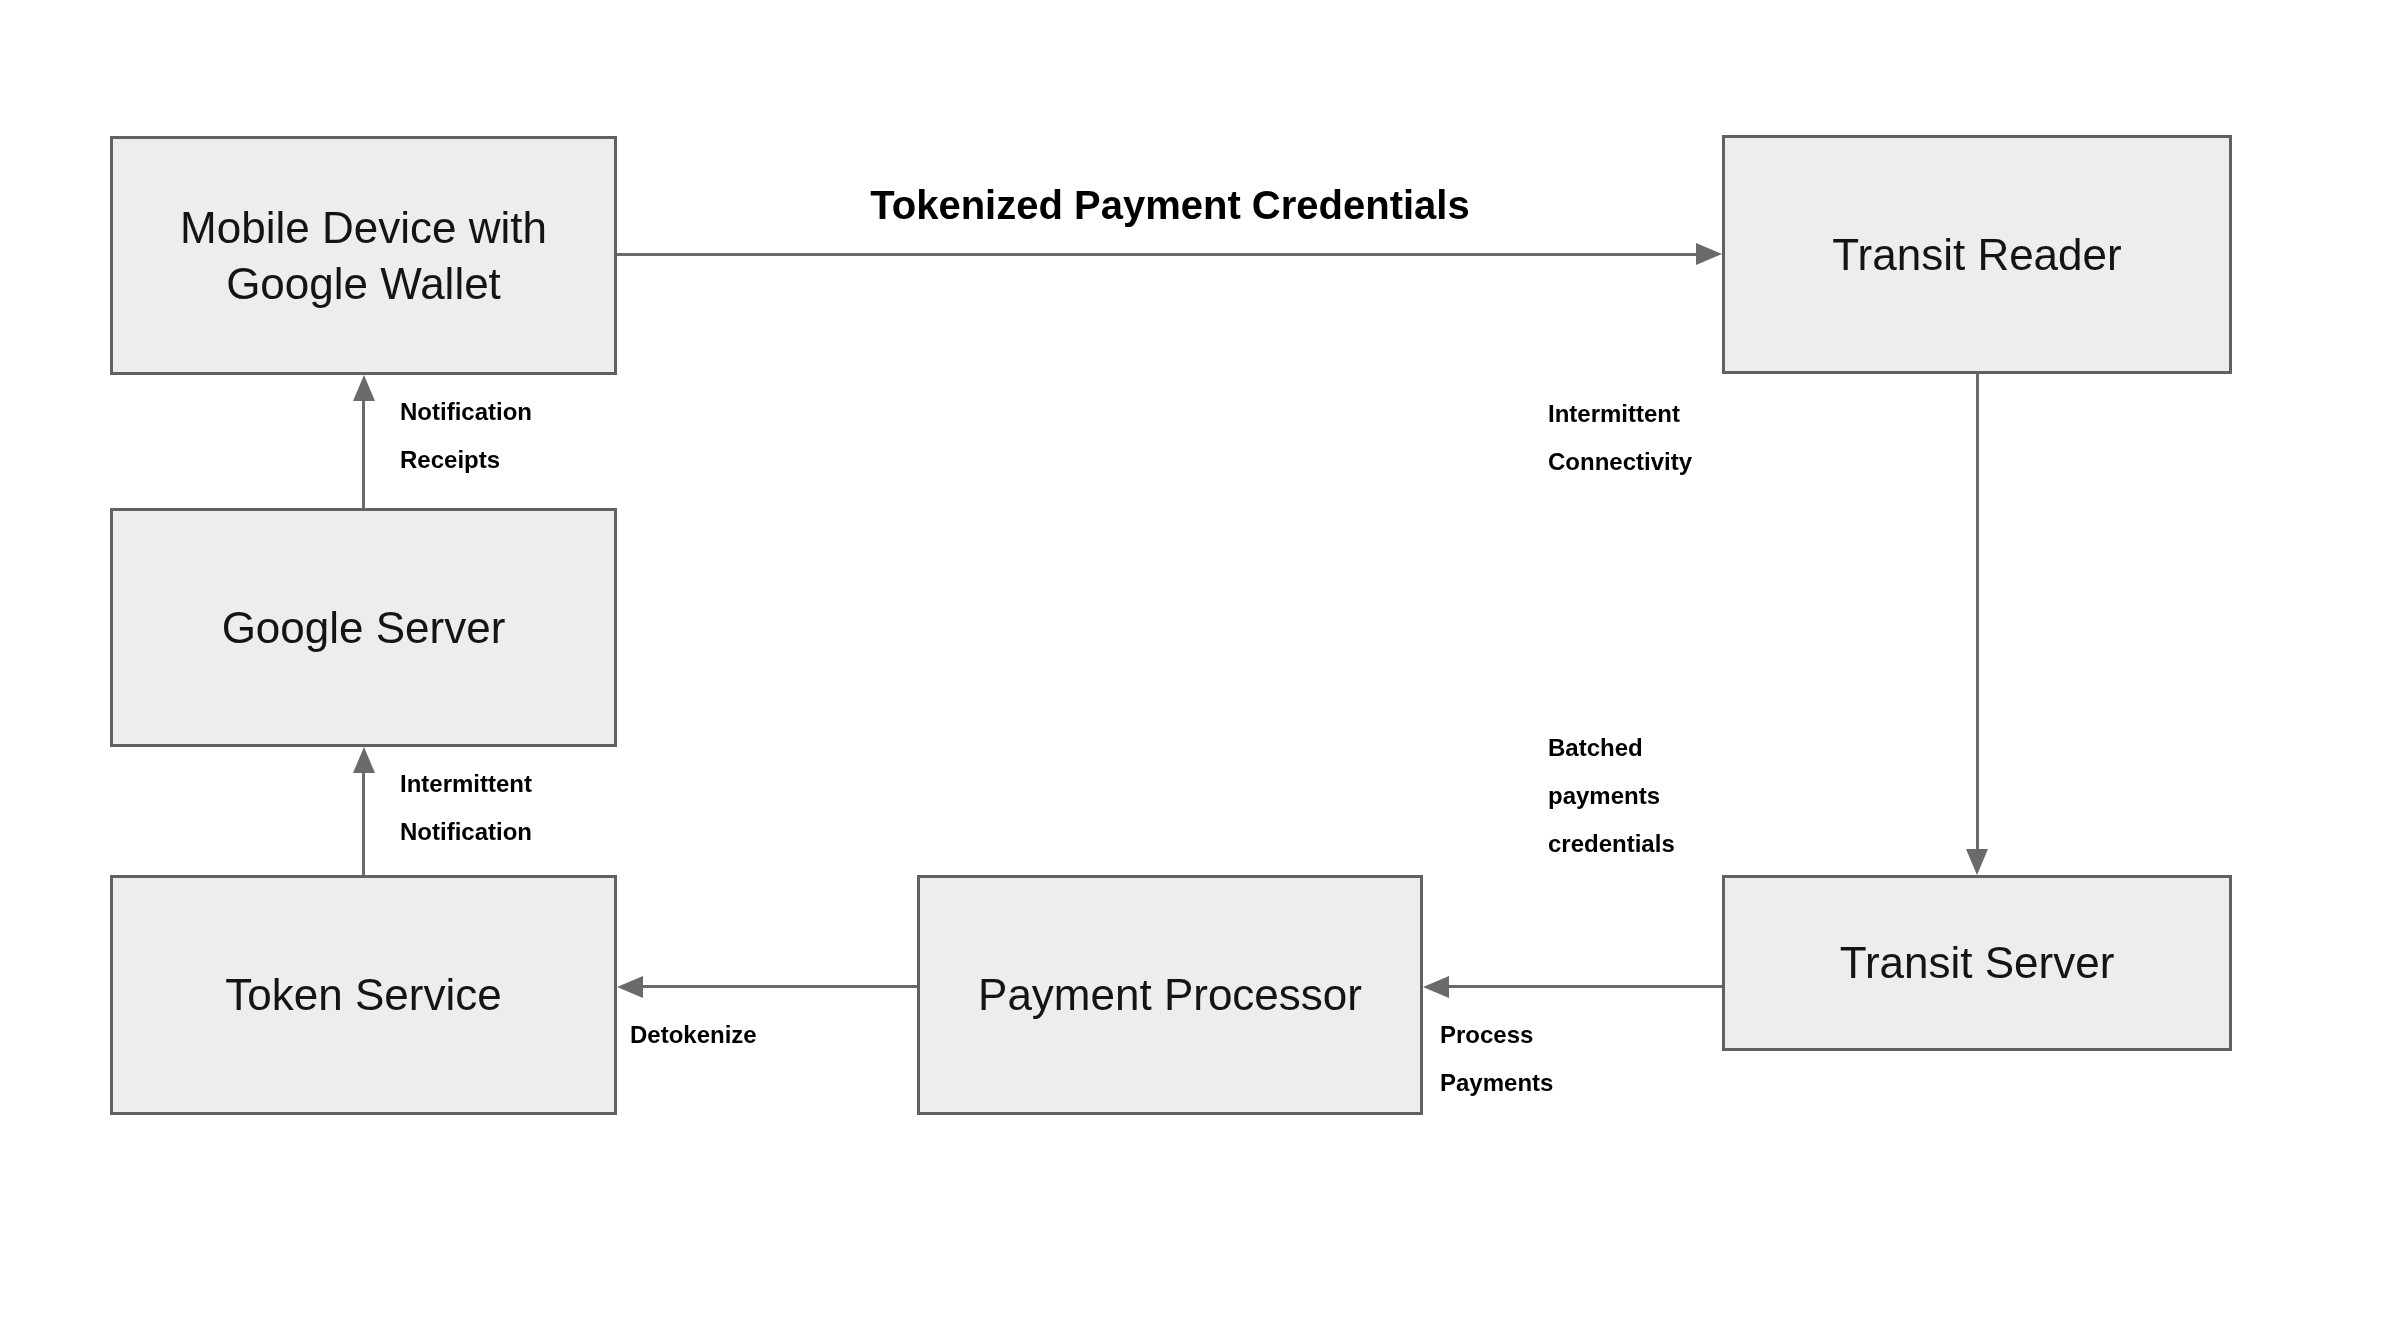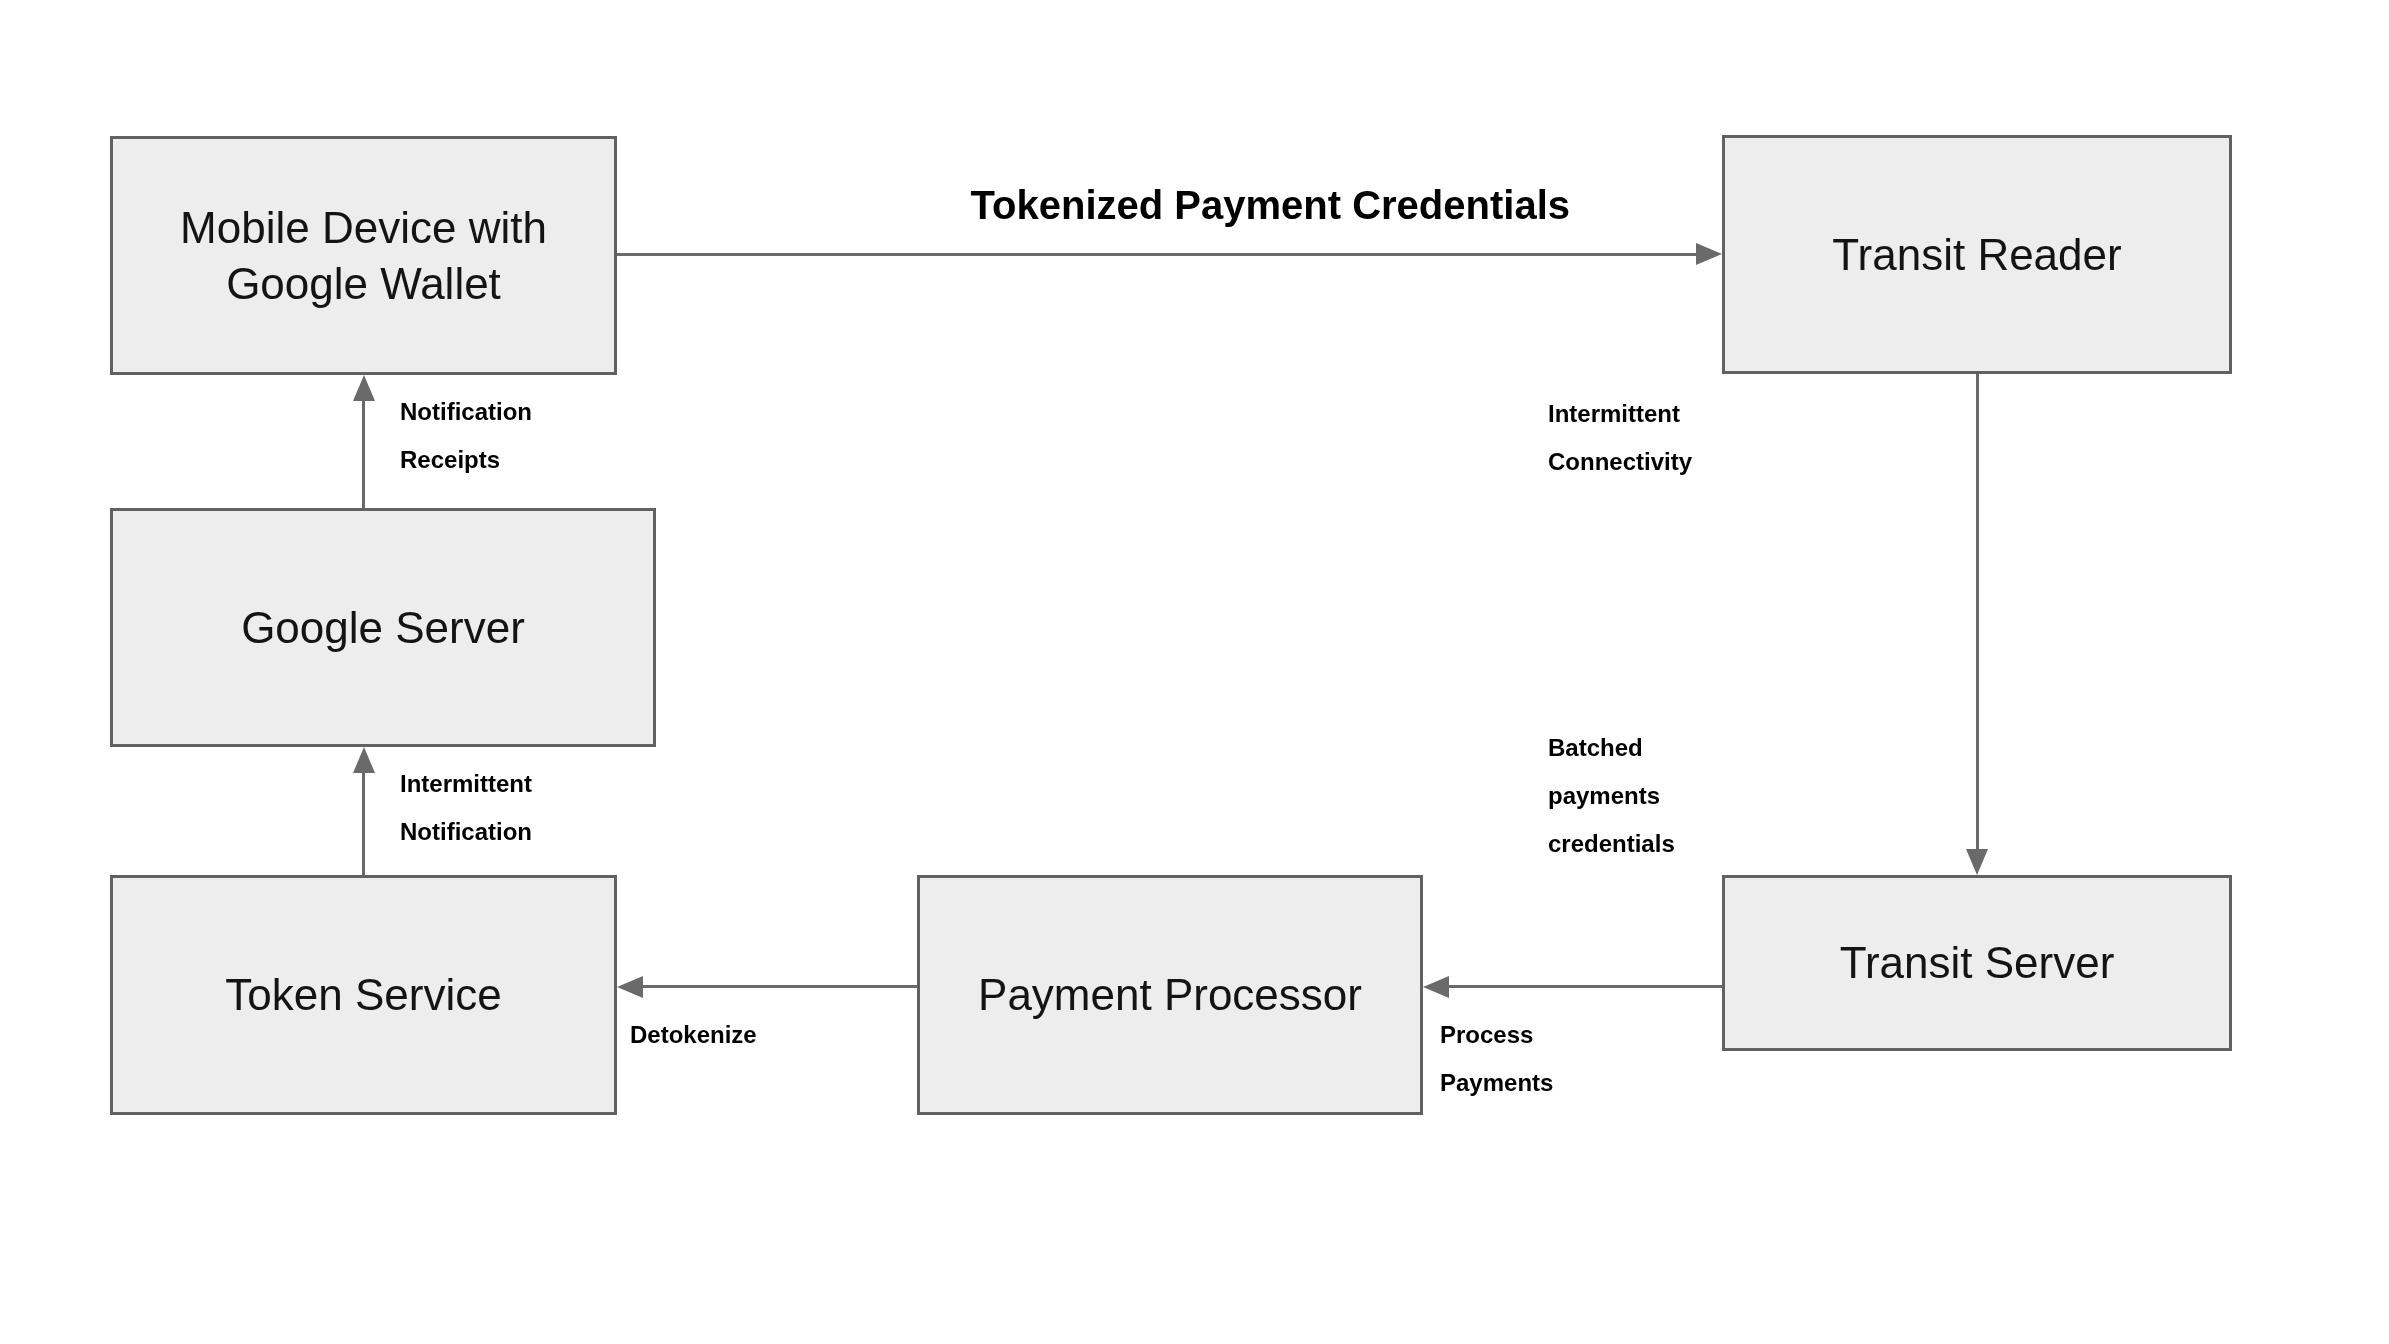--- a/index.html
+++ b/index.html
@@ -21,21 +21,21 @@
     align-items: center;
     justify-content: center;
     text-align: center;
     color: #141414;
     font-size: 44px;
     line-height: 1.26;
   }
   .ln { display: block; }
   #n-mobile        { left: 110px;  top: 136px; width: 507px; height: 239px; }
   #n-reader        { left: 1722px; top: 135px; width: 510px; height: 239px; }
-  #n-google        { left: 110px;  top: 508px; width: 546px; height: 239px; }
+  #n-google        { left: 110px;  top: 508px; width: 507px; height: 239px; }
   #n-tsp           { left: 110px;  top: 875px; width: 507px; height: 240px; }
   #n-processor     { left: 917px;  top: 875px; width: 506px; height: 240px; }
   #n-transit-server{ left: 1722px; top: 875px; width: 510px; height: 176px; }
 
   
   .hline, .vline { position: absolute; background: #6a6a6a; }
   .hline { height: 3px; }
   .vline { width: 3px; }
   #e-tok-line { left: 617px;  top: 253px; width: 1079px; }
   #e-nr-line  { left: 362px;  top: 401px; height: 107px; }
@@ -61,21 +61,21 @@
   .elabel {
     position: absolute;
     font-weight: bold;
     color: #000000;
     font-size: 24px;
     line-height: 48px;
     white-space: nowrap;
   }
   .elabel.center { text-align: left; }
   .elabel.right  { text-align: left; }
-  #l-tokenized { left: 770px;  top: 181px;  width: 800px; font-size: 40px; text-align: right; }
+  #l-tokenized { left: 770px;  top: 181px;  width: 800px; font-size: 40px; text-align: center; }
   #l-nr        { left: 400px;  top: 388px; }
   #l-tn        { left: 400px;  top: 760px; }
   #l-ic        { left: 1548px; top: 390px;  width: 400px; }
   #l-batched   { left: 1548px; top: 724px;  width: 400px; }
   #l-dt        { left: 630px;  top: 1011px; width: 300px; }
   #l-pr        { left: 1440px; top: 1011px; width: 300px; }
 </style>
 </head>
 <body>
 

